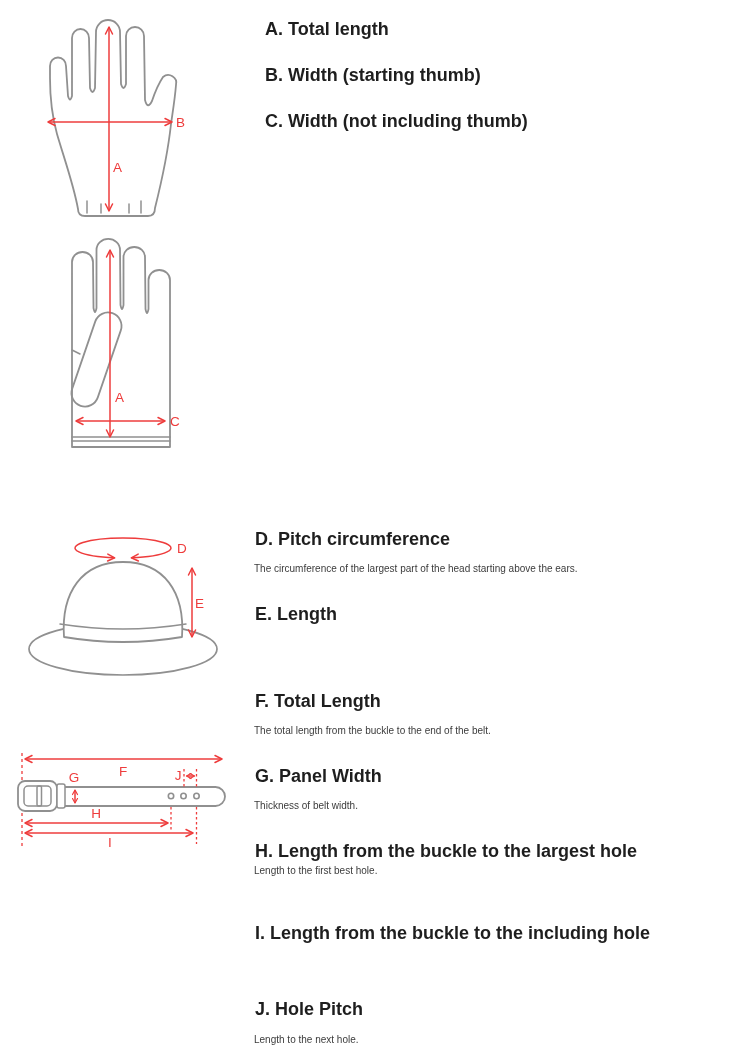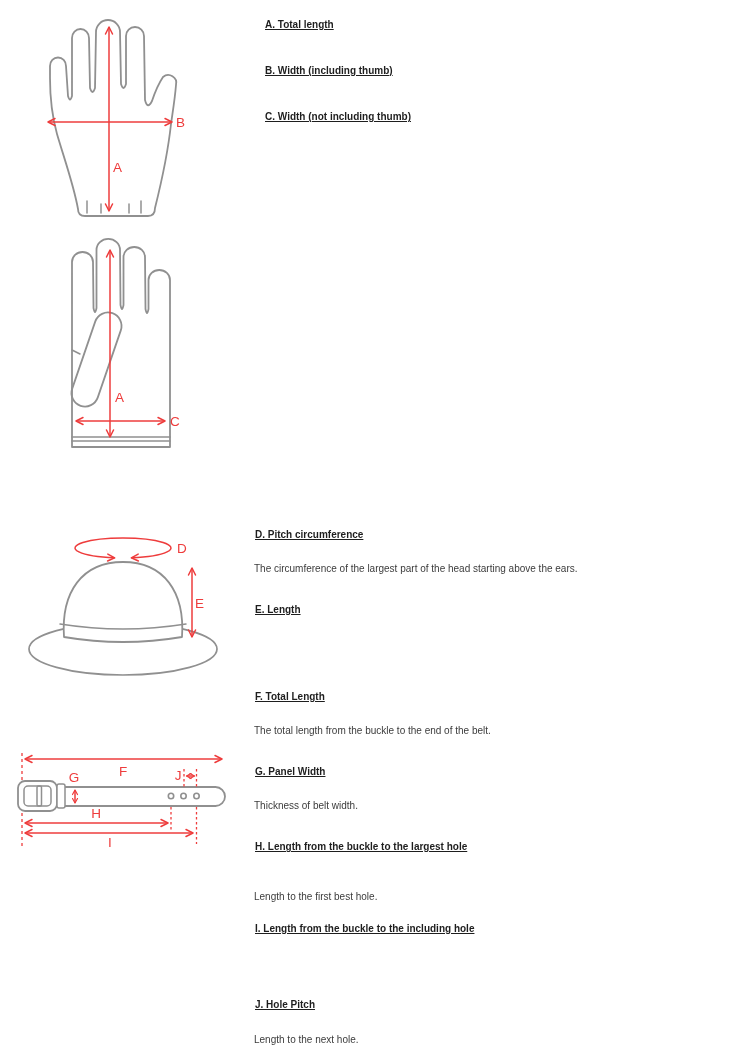--- a/index.html
+++ b/index.html
@@ -13,21 +13,21 @@
   html,body{background:var(--bg);}
   .page{
     position:relative;
     width:739px;height:1063px;
     background:var(--bg);
     overflow:hidden;
     font-family:"Liberation Sans",sans-serif;
   }
   .diagram-svg{position:absolute;left:0;top:0;width:739px;height:1063px;}
   .txt{position:absolute;white-space:nowrap;line-height:1;}
-  .h{font-size:10px;font-weight:700;color:var(--heading);text-decoration:underline;}
+  .h{font-size:18px;font-weight:700;color:var(--heading);}
   .p{font-size:10px;font-weight:400;color:var(--body-text);}
   
   .outline{fill:none;stroke:var(--gray);stroke-width:1.8;stroke-linejoin:round;stroke-linecap:round;}
   .outline-fill{fill:#fff;stroke:var(--gray);stroke-width:1.8;stroke-linejoin:round;}
   .outline-thin{fill:none;stroke:var(--gray);stroke-width:1.5;stroke-linecap:round;}
   .arrow{fill:none;stroke:var(--red);stroke-width:1.5;}
   .dashed{fill:none;stroke:var(--red);stroke-width:1.3;stroke-dasharray:3 3;}
   .rlabel{fill:var(--red);font-family:"Liberation Sans",sans-serif;font-size:13.5px;}
   .mk{stroke:var(--red);fill:none;stroke-width:1.5;stroke-linecap:round;stroke-linejoin:round;}
 </style>
@@ -157,30 +157,30 @@
       <text class="rlabel" x="96" y="818" text-anchor="middle">H</text>
       <line class="arrow" x1="25" y1="823" x2="168" y2="823" marker-start="url(#arw)" marker-end="url(#arw)"></line>
 
       <line class="dashed" x1="196.5" y1="807" x2="196.5" y2="844" style="stroke-dasharray:2.5 2.5"></line>
       <line class="arrow" x1="25" y1="833" x2="193" y2="833" marker-start="url(#arw)" marker-end="url(#arw)"></line>
       <text class="rlabel" x="110" y="847" text-anchor="middle">I</text>
     </g>
   </svg>
 
   <div class="txt h" style="left:265px;top:20px">A. Total length</div>
-  <div class="txt h" style="left:265px;top:66px">B. Width (including thumb)</div>
+  <div class="txt h" style="left:265px;top:66px">B. Width (starting thumb)</div>
   <div class="txt h" style="left:265px;top:112px">C. Width (not including thumb)</div>
 
   <div class="txt h" style="left:255px;top:530px">D. Pitch circumference</div>
   <div class="txt p" style="left:254px;top:564px">The circumference of the largest part of the head starting above the ears.</div>
   <div class="txt h" style="left:255px;top:605px">E. Length</div>
 
   <div class="txt h" style="left:255px;top:692px">F. Total Length</div>
   <div class="txt p" style="left:254px;top:726px">The total length from the buckle to the end of the belt.</div>
   <div class="txt h" style="left:255px;top:767px">G. Panel Width</div>
   <div class="txt p" style="left:254px;top:801px">Thickness of belt width.</div>
   <div class="txt h" style="left:255px;top:842px">H. Length from the buckle to the largest hole</div>
-  <div class="txt p" style="left:254px;top:892px">Length to the first best hole.</div>
+  <div class="txt p" style="left:254px;top:866px">Length to the first best hole.</div>
   <div class="txt h" style="left:255px;top:924px">I. Length from the buckle to the including hole</div>
   <div class="txt h" style="left:255px;top:1000px">J. Hole Pitch</div>
   <div class="txt p" style="left:254px;top:1035px">Length to the next hole.</div>
 
 </div>
 
 </body></html>

